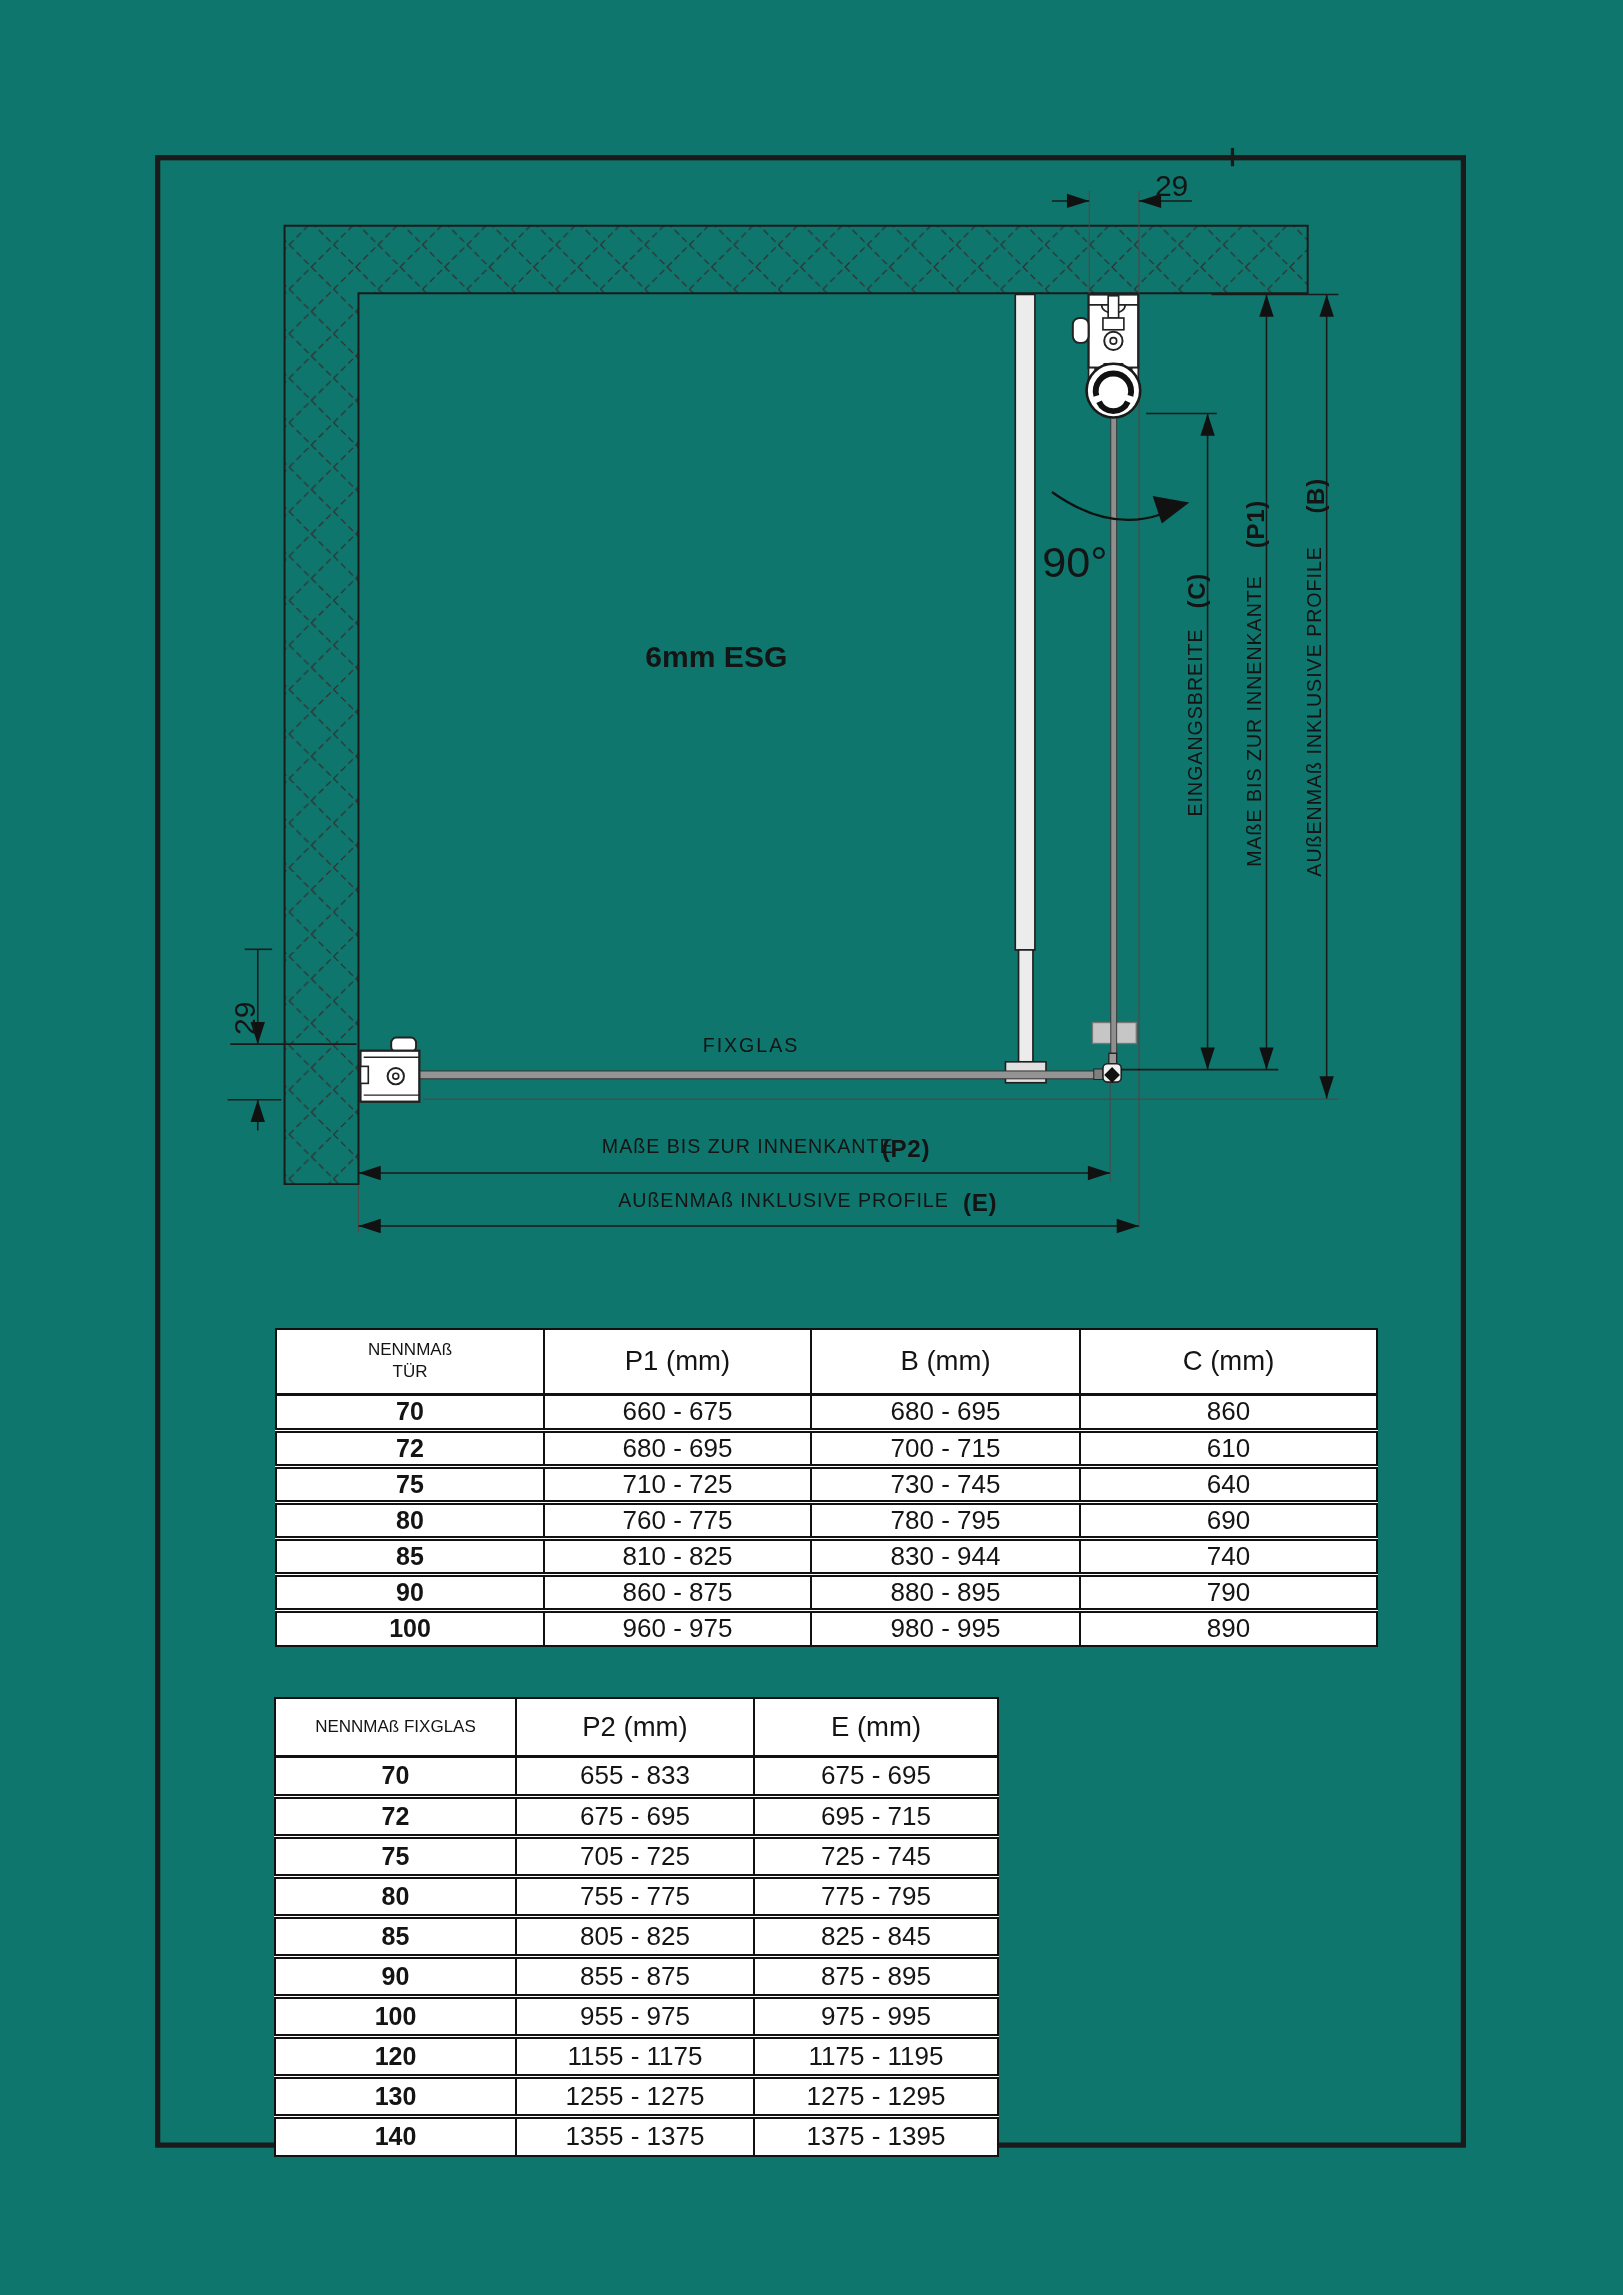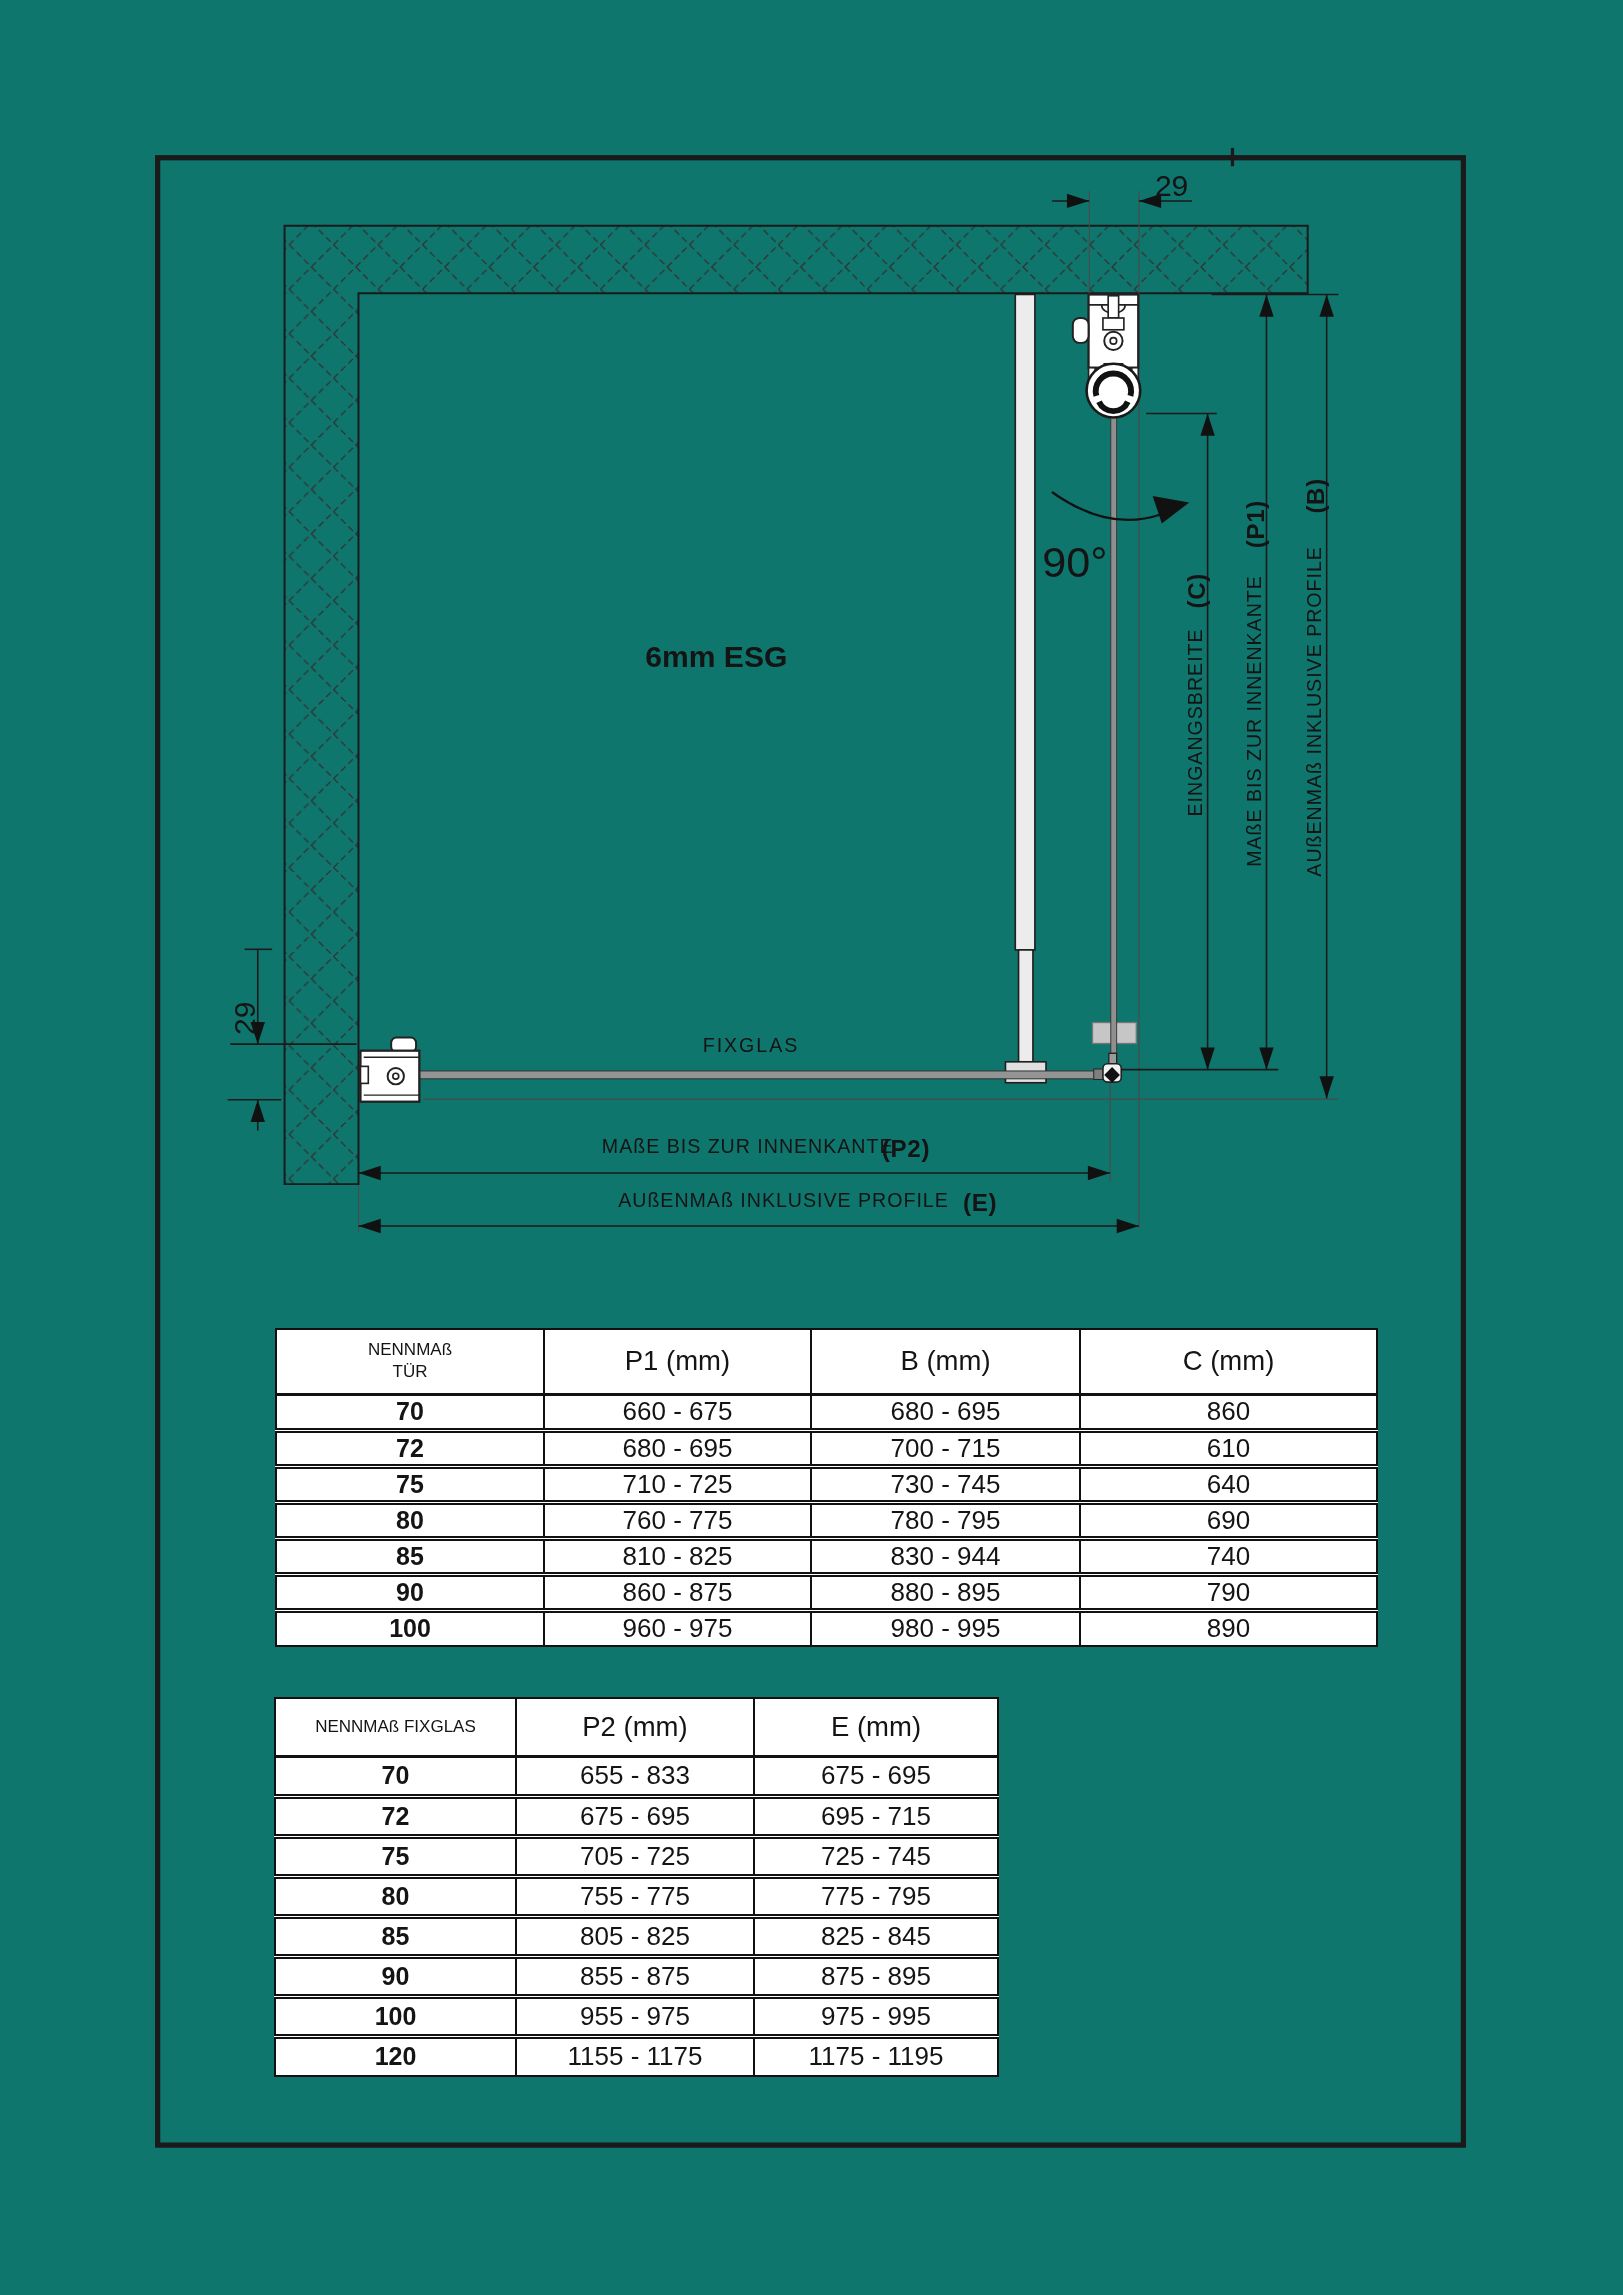--- a/index.html
+++ b/index.html
@@ -287,18 +287,28 @@
       <tr>
             <td>100</td>
             <td>955 - 975</td>
             <td>975 - 995</td>
           </tr>
       <tr>
             <td>120</td>
             <td>1155 - 1175</td>
             <td>1175 - 1195</td>
           </tr>
+      <tr>
+            <td>130</td>
+            <td>1255 - 1275</td>
+            <td>1275 - 1295</td>
+          </tr>
+      <tr>
+            <td>140</td>
+            <td>1355 - 1375</td>
+            <td>1375 - 1395</td>
+          </tr>
     </tbody>
   </table>
 </div>
 
 </div>
 
 
 </body></html>

